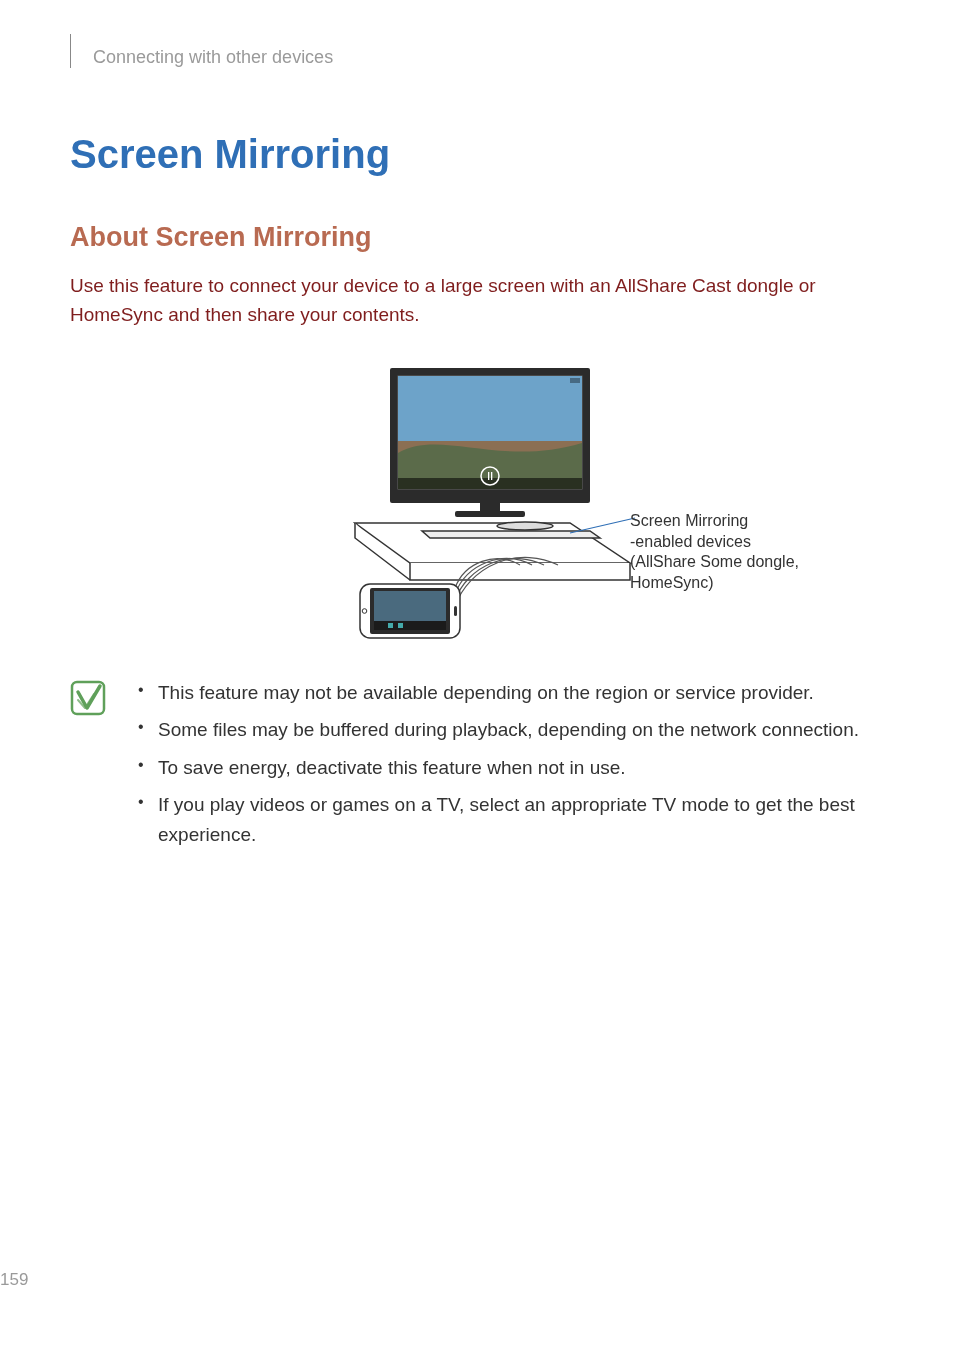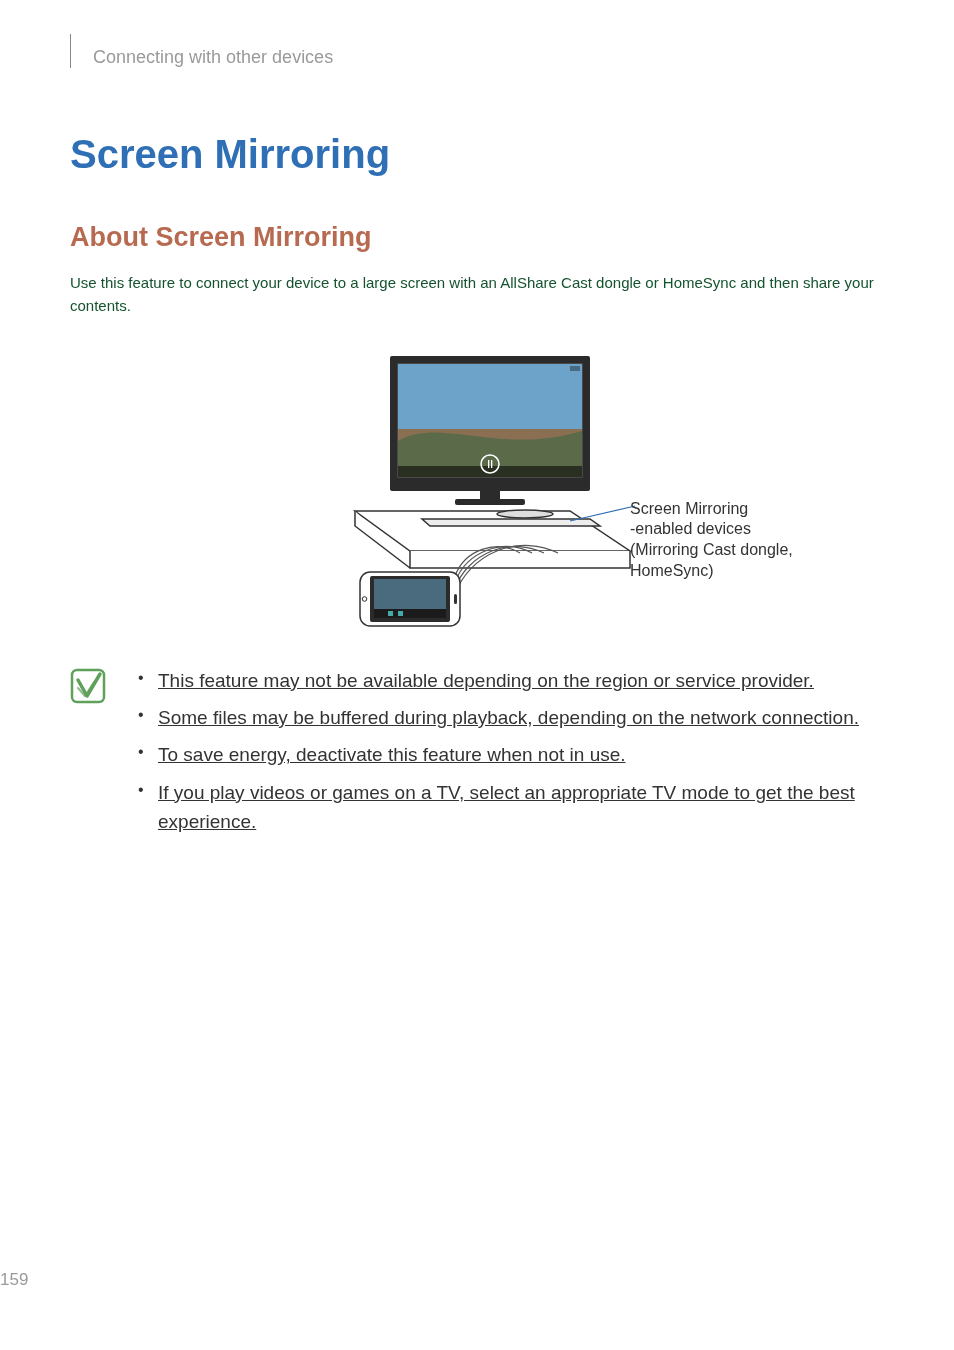--- a/index.html
+++ b/index.html
@@ -34,23 +34,23 @@
     font-weight: 700;
     margin-bottom: 45px;
   }
   h2.subtitle {
     color: #b86a51;
     font-size: 27px;
     font-weight: 700;
     margin-bottom: 18px;
   }
   p.lead {
-    font-size: 15px;
+    font-size: 19px;
     line-height: 1.55;
-    color: #14532d;
+    color: #7f1d1d;
     margin-bottom: 28px;
     margin-top: 12px;
   }
   .figure-wrap {
     position: relative;
     width: 100%;
     height: 290px;
     margin-bottom: 30px;
   }
   .figure-svg {
@@ -80,21 +80,20 @@
     flex: 1 1 auto;
     list-style: none;
   }
   .note-list li {
     position: relative;
     font-size: 19px;
     line-height: 1.55;
     color: #333;
     padding-left: 24px;
     margin-bottom: 8px;
-    text-decoration: underline;
   }
   .note-list li::before {
     content: "•";
     position: absolute;
     left: 4px;
     top: 0;
     font-size: 16px;
     color: #333;
   }
   .page-number {
@@ -170,21 +169,21 @@
         <circle cx="94.5" cy="253" r="2.3" fill="none" stroke="#333"></circle>
         <rect x="184" y="248" width="3" height="10" rx="1.5" fill="#333"></rect>
       </g>
 
       <line x1="300" y1="175" x2="365" y2="160" stroke="#2f6fb6" stroke-width="1.2"></line>
     </svg>
 
     <div class="callout">
       <div>Screen Mirroring</div>
       <div>-enabled devices</div>
-      <div>(Mirroring Cast dongle,</div>
+      <div>(AllShare Some dongle,</div>
       <div>HomeSync)</div>
     </div>
   </div>
 
   <div class="note-block">
     <svg class="note-icon" width="36" height="36" viewBox="0 0 36 36">
       <rect x="2" y="2" width="32" height="32" rx="5" fill="none" stroke="#5fa05a" stroke-width="2.5"></rect>
       <path d="M8 12 L17 28 L30 6" fill="none" stroke="#5fa05a" stroke-width="3.5" stroke-linecap="round" stroke-linejoin="round"></path>
       <path d="M8 20 L15 28 L24 14" fill="none" stroke="#5fa05a" stroke-width="2" stroke-linecap="round" stroke-linejoin="round" opacity="0.7"></path>
     </svg>

